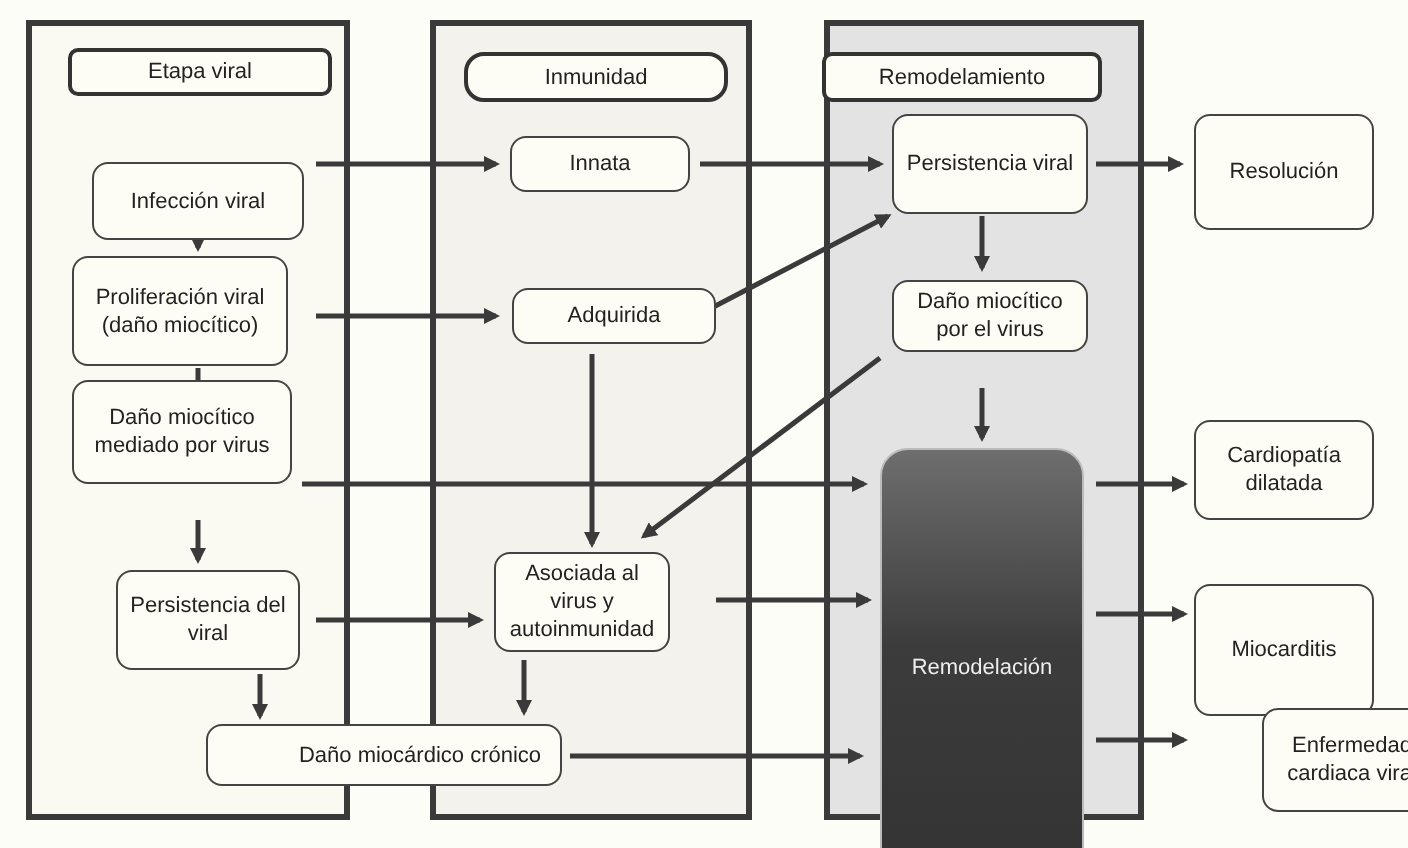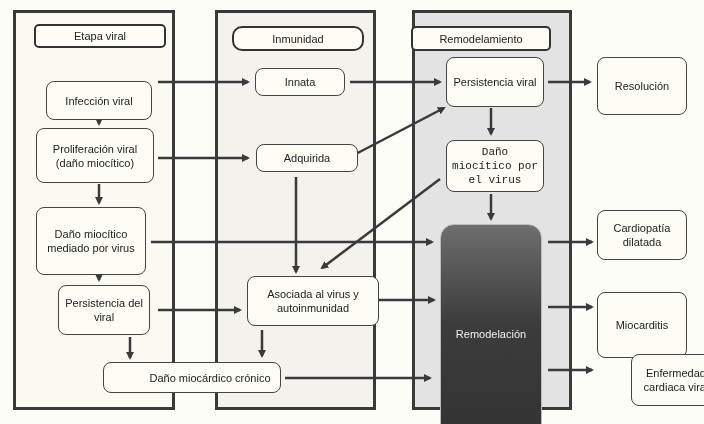--- a/index.html
+++ b/index.html
@@ -53,29 +53,29 @@
     <line x1="548" y1="307" x2="592" y2="307" marker-end="url(#ah)"></line>
     <line x1="548" y1="370" x2="592" y2="370" marker-end="url(#ah)"></line>
   </g>
 </svg>
 
 <div class="box hdr" style="left:34px;top:24px;width:132px;height:24px;">Etapa viral</div>
 <div class="box hdr" style="left:232px;top:26px;width:132px;height:25px;border-radius:10px;">Inmunidad</div>
 <div class="box hdr" style="left:411px;top:26px;width:140px;height:25px;">Remodelamiento</div>
 
 <div class="box" style="left:46px;top:65px;width:106px;height:39px;margin-top:16px;">Infección viral</div>
-<div class="box" style="left:36px;top:128px;width:118px;height:55px;">Proliferación viral (daño miocítico)</div>
-<div class="box" style="left:36px;top:207px;width:110px;height:68px;">Daño miocítico mediado por virus</div>
+<div class="box" style="left:36px;top:128px;width:108px;height:55px;">Proliferación viral (daño miocítico)</div>
+<div class="box" style="left:36px;top:190px;width:110px;height:52px;">Daño miocítico mediado por virus</div>
 <div class="box" style="left:58px;top:285px;width:92px;height:50px;">Persistencia del viral</div>
 <div class="box" style="left:103px;top:362px;width:178px;height:31px;padding-left:40px;">Daño miocárdico crónico</div>
 
 <div class="box" style="left:255px;top:68px;width:90px;height:28px;">Innata</div>
 <div class="box" style="left:256px;top:144px;width:102px;height:28px;">Adquirida</div>
-<div class="box" style="left:247px;top:276px;width:132px;height:50px;">Asociada al virus y autoinmunidad</div>
+<div class="box" style="left:247px;top:276px;width:88px;height:50px;">Asociada al virus y autoinmunidad</div>
 
 <div class="box" style="left:446px;top:57px;width:98px;height:50px;">Persistencia viral</div>
-<div class="box" style="left:446px;top:140px;width:98px;height:52px;font-family:Liberation Mono, monospace;">Daño miocítico por el virus</div>
+<div class="box" style="left:446px;top:140px;width:98px;height:36px;">Daño miocítico por el virus</div>
 <div class="box dark" style="left:440px;top:224px;width:102px;height:219px;">Remodelación</div>
 
 <div class="box" style="left:597px;top:57px;width:90px;height:58px;">Resolución</div>
 <div class="box" style="left:597px;top:210px;width:90px;height:50px;">Cardiopatía dilatada</div>
 <div class="box" style="left:597px;top:292px;width:90px;height:66px;text-align:center;">Miocarditis</div>
 <div class="box" style="left:631px;top:354px;width:90px;height:52px;">Enfermedad cardiaca viral</div>
 
 </body></html>

